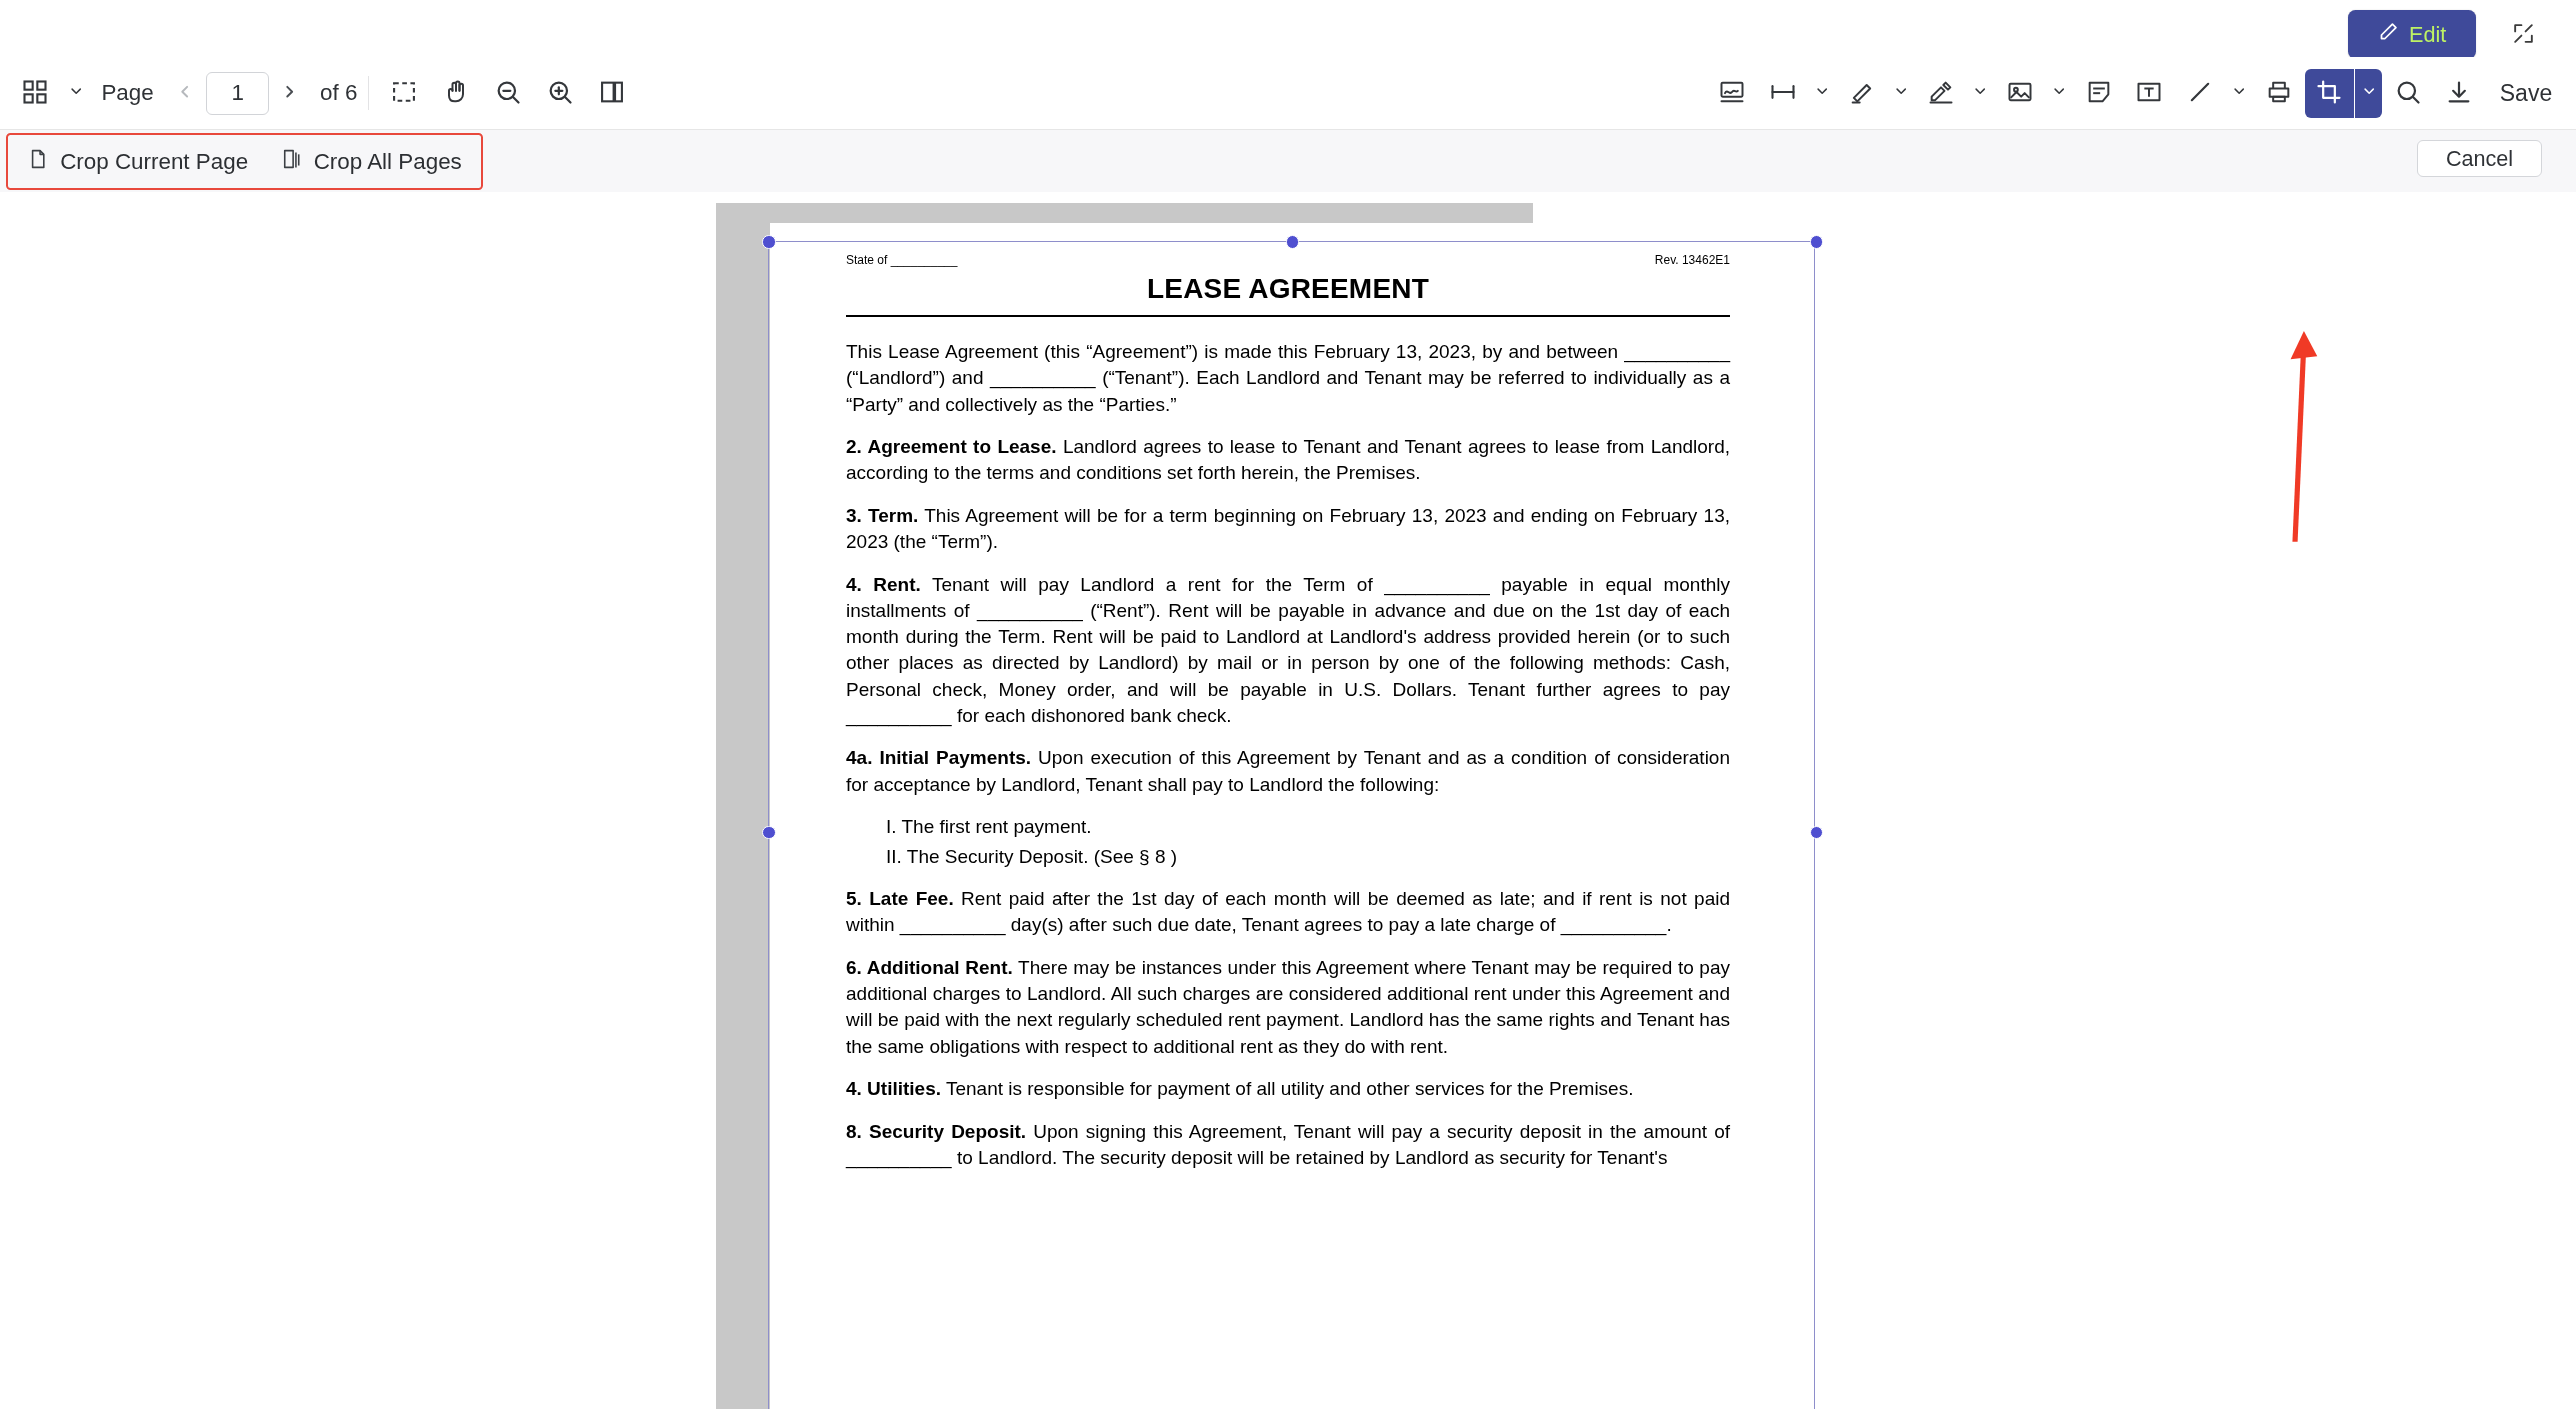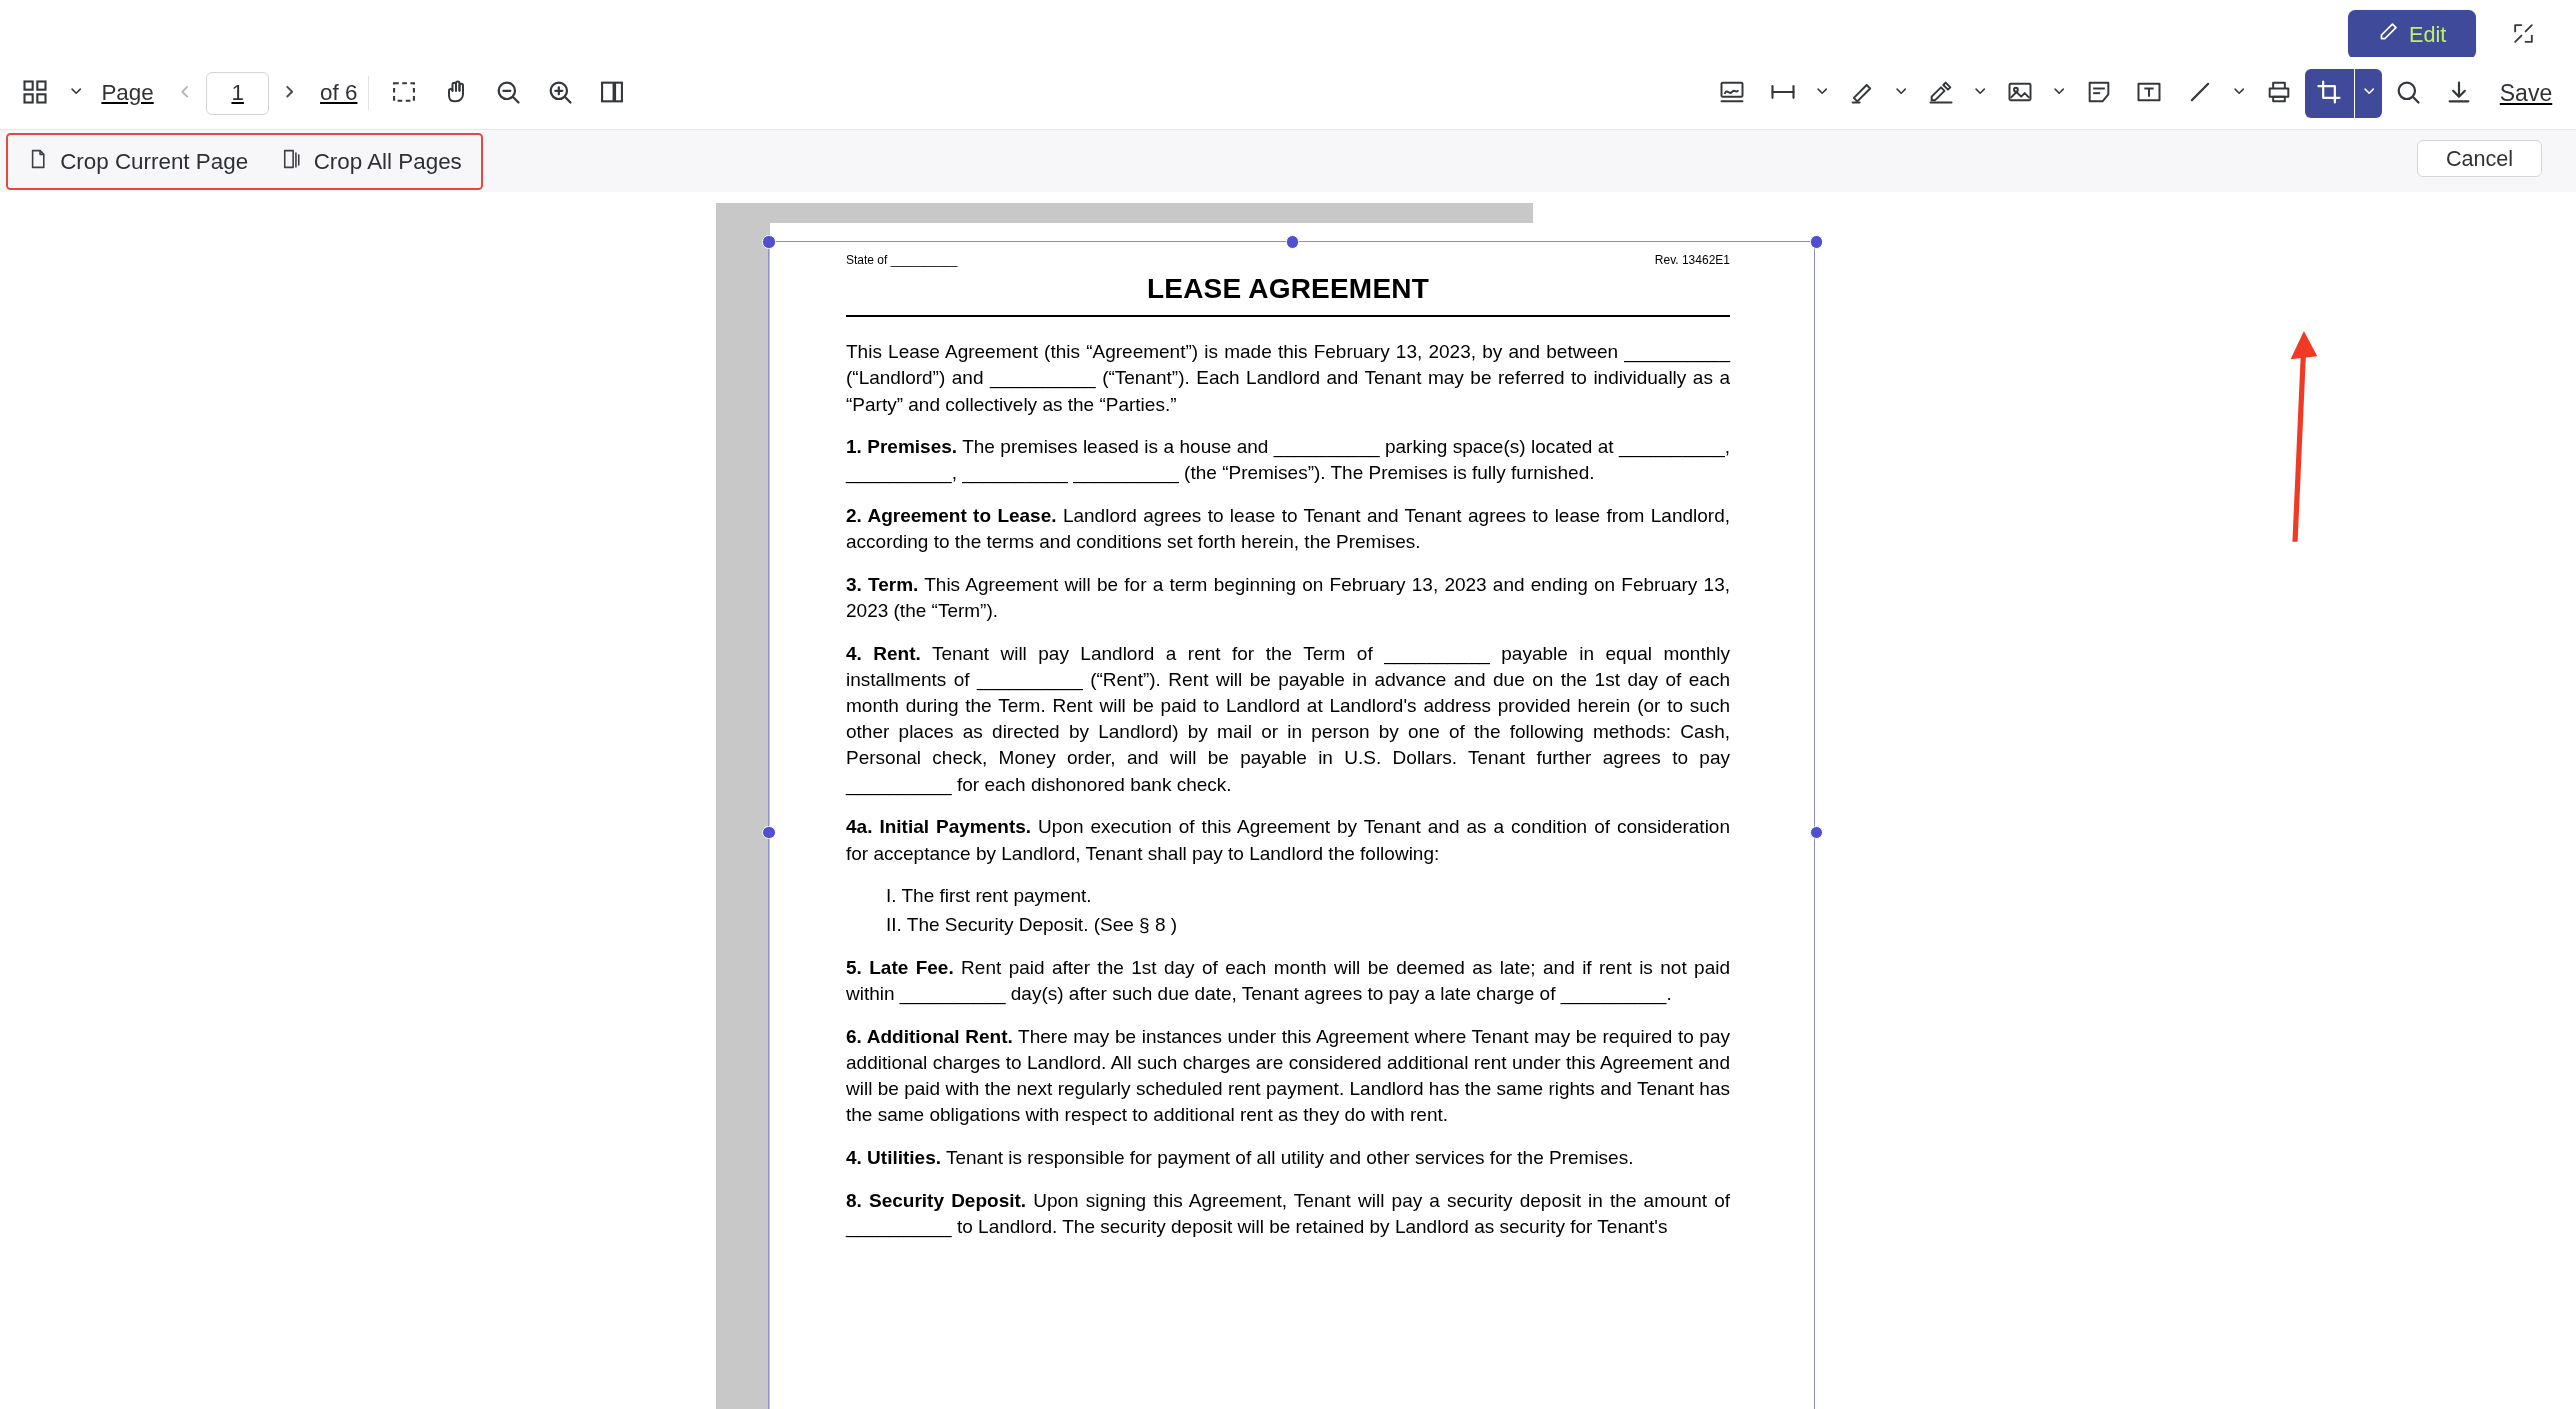--- a/index.html
+++ b/index.html
@@ -41,21 +41,21 @@
     cursor: pointer;
     color: #3b3b3b;
   }
   .collapse-btn svg { width: 25px; height: 25px; }
 
   
   .toolbar {
     position: absolute; top: 57px; left: 0; right: 0; height: 73px;
     background: #ffffff;
     border-bottom: 0.7px solid #e6e6e6;
-    display: flex;  text-decoration: underline;
+    display: flex; 
   }
   .tb-left { display: flex; align-items: center; padding-left: 10.4px; gap: 3px; }
   .tb-right { margin-left: auto; display: flex; align-items: center; padding-right: 13.4px; gap: 1.5px; }
 
   .icon-btn {
     width: 49px; height: 49px;
     display: flex; align-items: center; justify-content: center;
     border-radius: 6px; cursor: pointer; color: #34373b;
   }
   .icon-btn svg { width: 28px; height: 28px; }
@@ -515,21 +515,20 @@
     <div class="page-inner doc">
       <div class="row-top">
         <span>State of __________</span>
         <span>Rev. 13462E1</span>
       </div>
       <h1>LEASE AGREEMENT</h1>
       <div class="titlerule"></div>
 
       <p class="first"><span>This Lease Agreement (this “Agreement”) is made this February 13, 2023, by and between __________ (“Landlord”) and __________ (“Tenant”). Each Landlord and Tenant may be referred to individually as a “Party” and collectively as the “Parties.”</span></p>
 
-      <p><span class="b">1. Premises.</span><span> The premises leased is a house and __________ parking space(s) located at __________, __________, __________ __________ (the “Premises”). The Premises is fully furnished.</span></p>
 
       <p><span class="b">2. Agreement to Lease.</span><span> Landlord agrees to lease to Tenant and Tenant agrees to lease from Landlord, according to the terms and conditions set forth herein, the Premises.</span></p>
 
       <p><span class="b">3. Term.</span><span> This Agreement will be for a term beginning on February 13, 2023 and ending on February 13, 2023 (the “Term”).</span></p>
 
       <p><span class="b">4. Rent.</span><span> Tenant will pay Landlord a rent for the Term of __________ payable in equal monthly installments of __________ (“Rent”). Rent will be payable in advance and due on the 1st day of each month during the Term. Rent will be paid to Landlord at Landlord's address provided herein (or to such other places as directed by Landlord) by mail or in person by one of the following methods: Cash, Personal check, Money order, and will be payable in U.S. Dollars. Tenant further agrees to pay __________ for each dishonored bank check.</span></p>
 
       <p><span class="b">4a.  Initial Payments.</span><span>  Upon execution of this Agreement by Tenant and as a condition of consideration for acceptance by Landlord, Tenant shall pay to Landlord the following:</span></p>
 
       <div class="indentlist">

